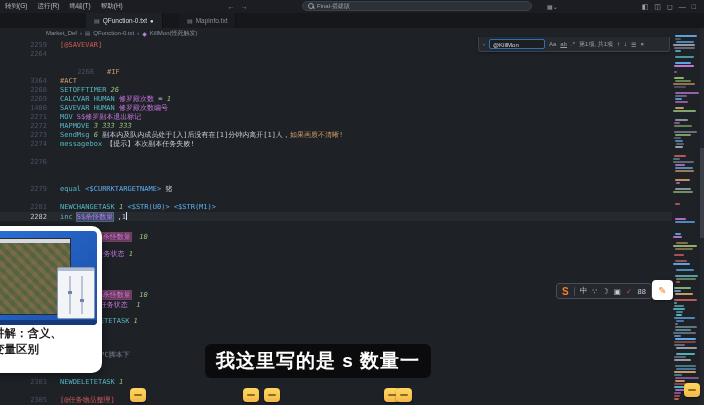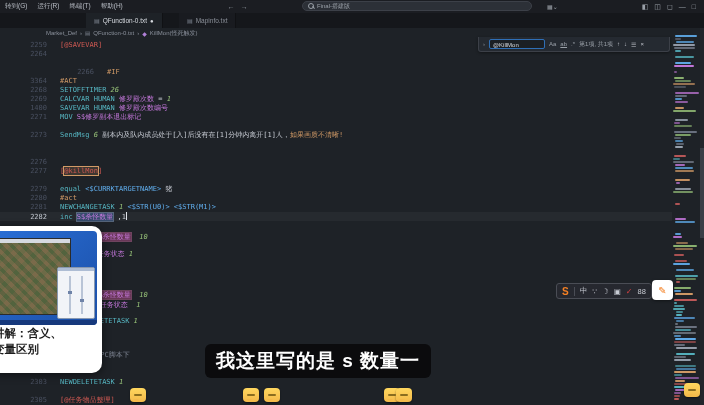--- a/index.html
+++ b/index.html
@@ -162,25 +162,25 @@
 
   <div id="editor">
       <div class="crow" style="top: 3px;"><span class="lnum">2259</span><span class="tk-red">[@SAVEVAR]</span></div>
       <div class="crow" style="top: 12px;"><span class="lnum">2264</span></div>
       <div class="crow" style="top: 30px; padding-left: 47px;"><span class="lnum">2266</span><span class="tk-gold">#IF</span></div>
       <div class="crow" style="top: 39px;"><span class="lnum">3364</span><span class="tk-gold">#ACT</span></div>
       <div class="crow" style="top: 48px;"><span class="lnum">2268</span><span class="tk-kw">SETOFFTIMER </span><span class="tk-num">26</span></div>
       <div class="crow" style="top: 57px;"><span class="lnum">2269</span><span class="tk-kw">CALCVAR HUMAN </span><span class="tk-var">修罗殿次数 </span><span class="tk-txt">= </span><span class="tk-num">1</span></div>
       <div class="crow" style="top: 66px;"><span class="lnum">1400</span><span class="tk-kw">SAVEVAR HUMAN </span><span class="tk-var">修罗殿次数编号</span></div>
       <div class="crow" style="top: 75px;"><span class="lnum">2271</span><span class="tk-kw">MOV </span><span class="tk-var">S$修罗副本退出标记</span></div>
+      <div class="crow" style="top: 84px;"><span class="lnum">2272</span><span class="tk-kw">MAPMOVE </span><span class="tk-num">3 333 333</span></div>
       <div class="crow" style="top: 93px;"><span class="lnum">2273</span><span class="tk-kw">SendMsg </span><span class="tk-num">6 </span><span class="tk-txt">副本内及队内成员处于[入]后没有在[1]分钟内离开[1]人，</span><span class="tk-orange">如果画质不清晰!</span></div>
+      <div class="crow" style="top: 102px;"><span class="lnum">2274</span><span class="tk-kw">messagebox </span><span class="tk-txt">【提示】本次副本任务失败!</span></div>
       <div class="crow" style="top: 120px;"><span class="lnum">2276</span></div>
-      <div class="crow" style="top: 129px;"><span class="lnum">2277</span><span class="tk-red">[</span><span class="tk-red match">@killMon</span><span class="tk-red">]</span></div>
       <div class="crow" style="top: 147px;"><span class="lnum">2279</span><span class="tk-kw">equal </span><span class="tk-blue">&lt;$CURRKTARGETNAME&gt; </span><span class="tk-txt">猪</span></div>
-      <div class="crow" style="top: 156px;"><span class="lnum">2280</span><span class="tk-gold">#act</span></div>
       <div class="crow" style="top: 165px;"><span class="lnum">2281</span><span class="tk-kw">NEWCHANGETASK </span><span class="tk-num">1 </span><span class="tk-blue">&lt;$STR(U0)&gt; &lt;$STR(M1)&gt;</span></div>
       <div class="crow active-line" style="top: 174px;"><span class="lnum">2282</span><span class="tk-kw">inc </span><span class="tk-var sel">S$杀怪数量</span><span class="tk-txt"> ,1</span><span class="caret"></span></div>
       <div class="frag" style="left: 86px; top: 195px;"><span class="tk-kw">c </span><span class="tk-var hl">S$杀怪数量</span><span class="tk-num">  10</span></div>
       <div class="frag" style="left: 88px; top: 212px;"><span class="tk-var">S$任务状态 </span><span class="tk-num">1</span></div>
       <div class="frag" style="left: 86px; top: 253px;"><span class="tk-kw">e </span><span class="tk-var hl">S$杀怪数量</span><span class="tk-num">  10</span></div>
       <div class="frag" style="left: 83px; top: 263px;"><span class="tk-num">1 </span><span class="tk-var">S$任务状态 </span><span class="tk-num"> 1</span></div>
       <div class="frag" style="left: 83px; top: 279px;"><span class="tk-kw">OMPLETETASK </span><span class="tk-num">1</span></div>
       <div class="frag" style="left: 96px; top: 313px;"><span class="tk-cmt">NPC脚本下</span></div>
       <div class="crow" style="top: 340px;"><span class="lnum">2303</span><span class="tk-kw">NEWDELETETASK </span><span class="tk-num">1</span></div>
       <div class="crow" style="top: 368px;"><span class="lnum">2304</span><span class="tk-kw">NEWPICKTASK </span><span class="tk-num">2</span></div>

